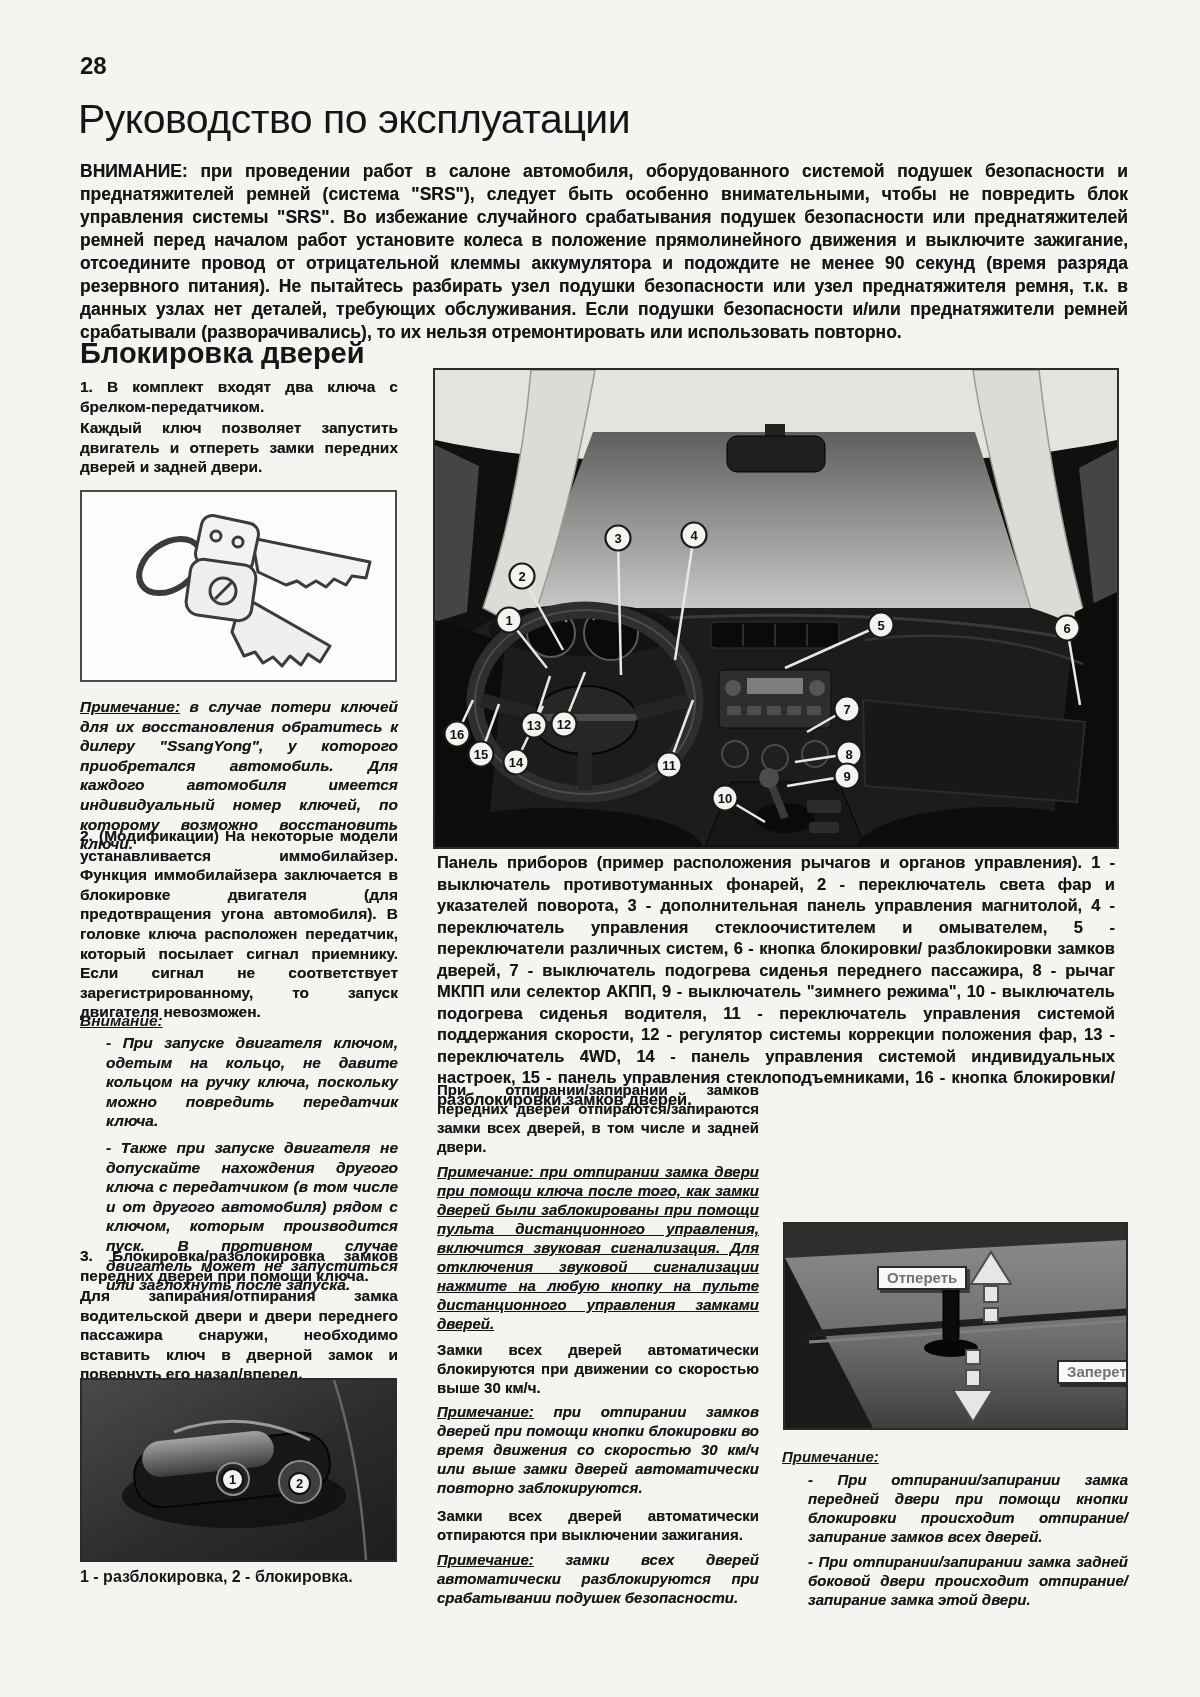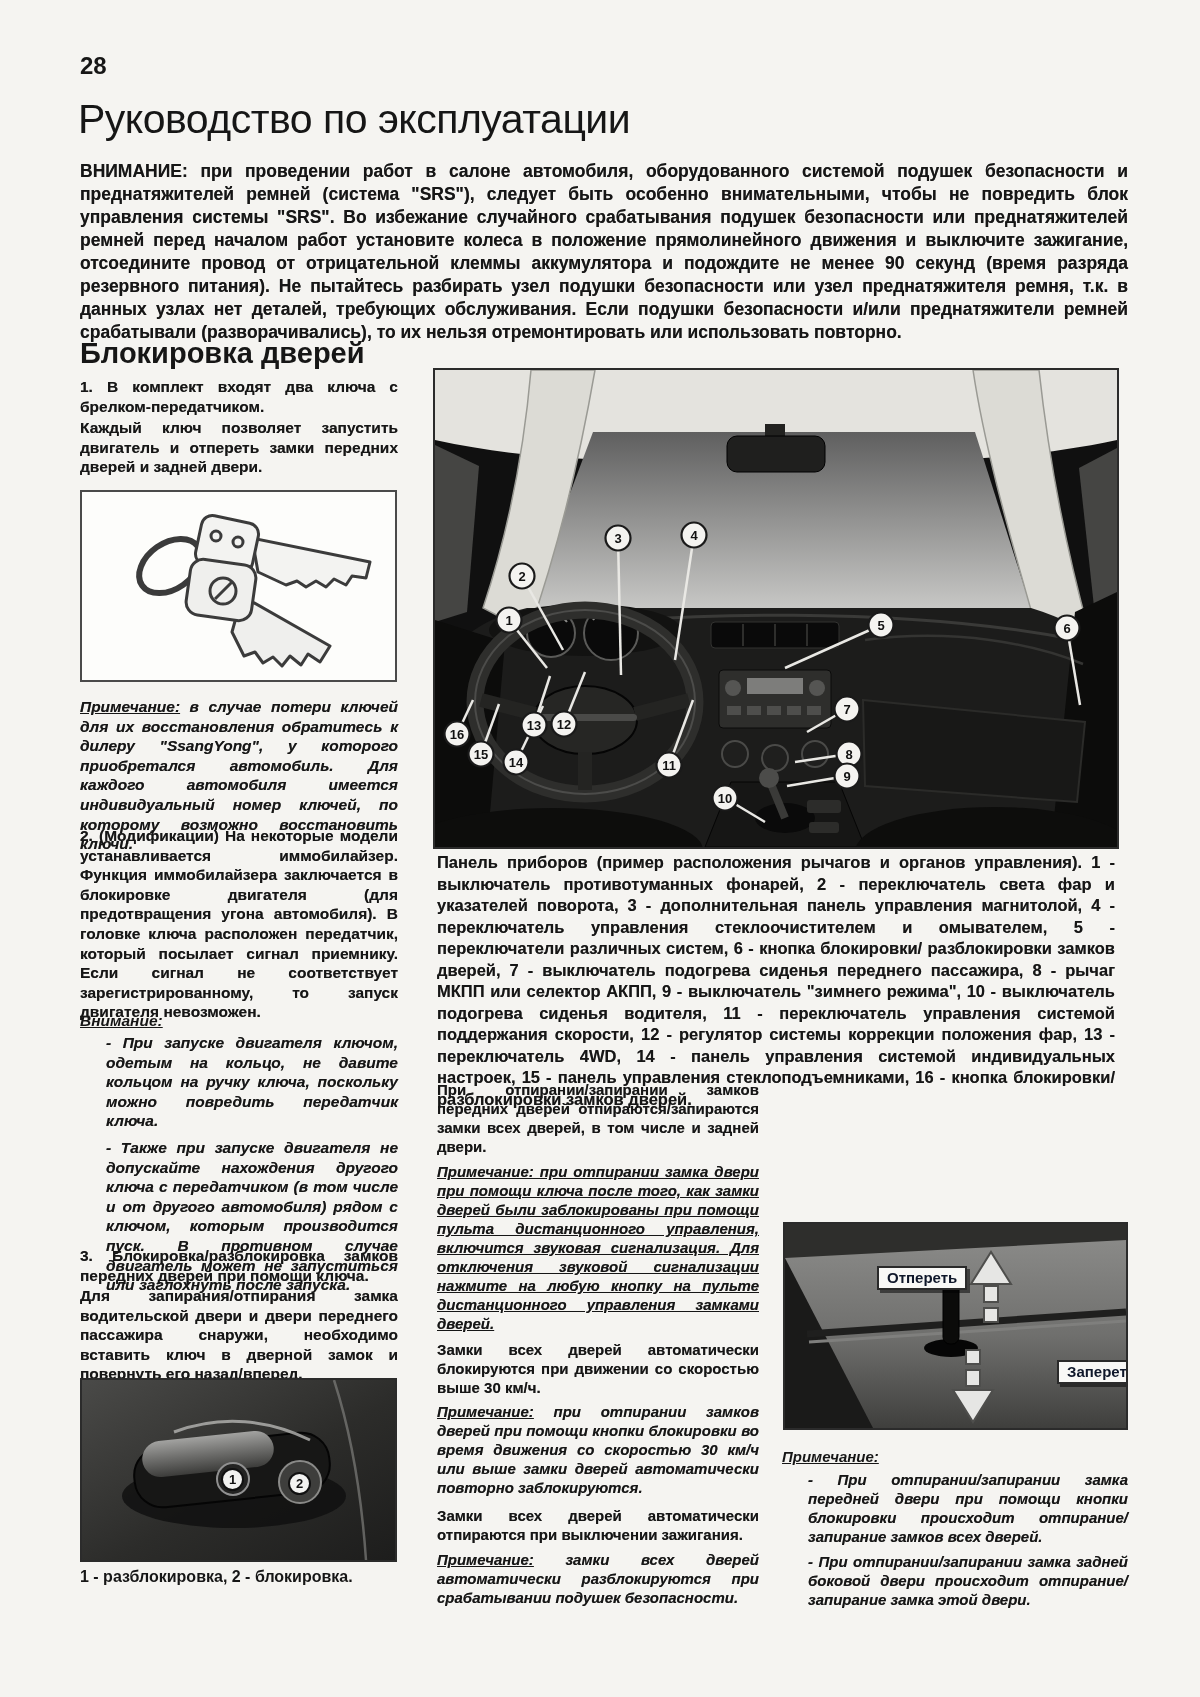--- a/index.html
+++ b/index.html
@@ -28,21 +28,21 @@
   .dash-caption{font-size:16.5px;line-height:21.5px;font-weight:700;text-align:justify;
     text-shadow:0 0 0.3px rgba(0,0,0,.5);}
   .callout-dot{
     position:absolute;width:23px;height:23px;border-radius:50%;
     background:#f2f2f0;border:2px solid #111;color:#111;
     font-size:13px;font-weight:700;display:flex;align-items:center;justify-content:center;
     box-sizing:border-box;
   }
   .lock-label{
     position:absolute;background:#f8f8f6;border:2px solid #2a2a2a;
-    padding:1px 8px 2px 8px;font-weight:700;font-size:15px;color:#0f172a;
+    padding:1px 8px 2px 8px;font-weight:700;font-size:15px;color:#737373;
     box-shadow:3px 3px 0 rgba(0,0,0,.5);white-space:nowrap;
   }
 </style>
 </head>
 <body>
 
 <div class="page">
 
   <div class="abs page-num" style="left:80px;top:52px;">28</div>
   <div class="abs doc-title" style="left:78px;top:96px;">Руководство по эксплуатации</div>

